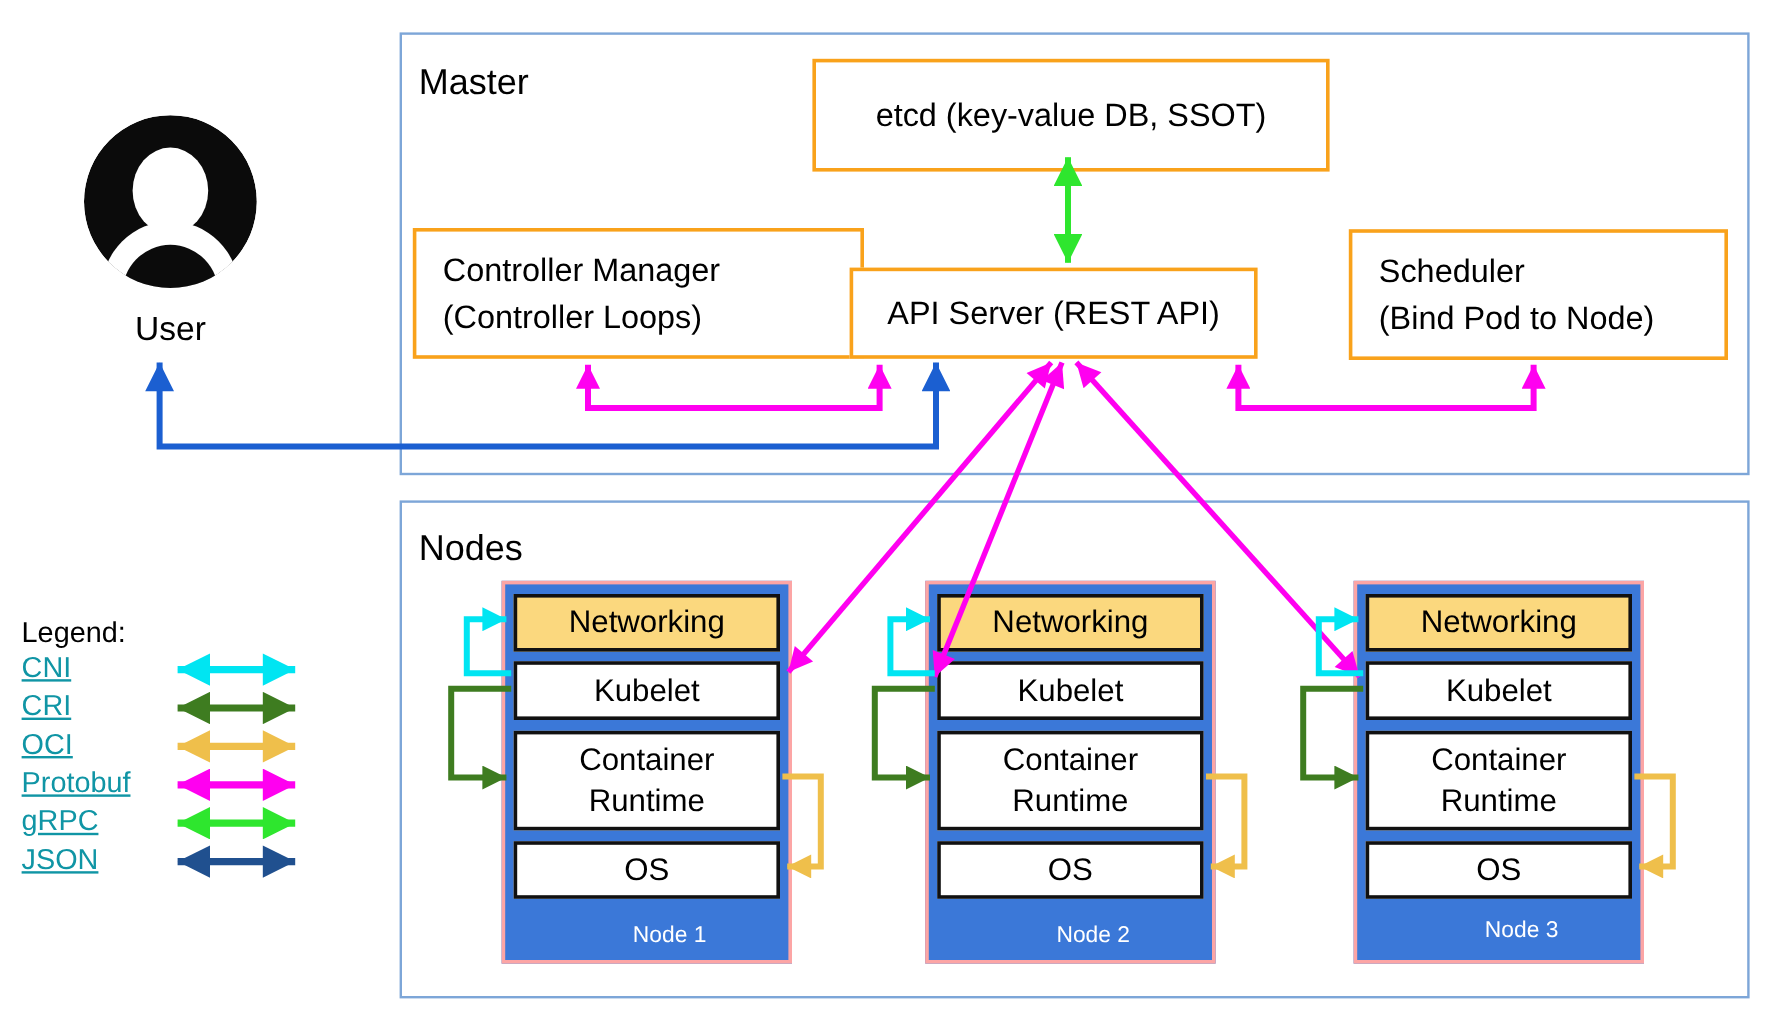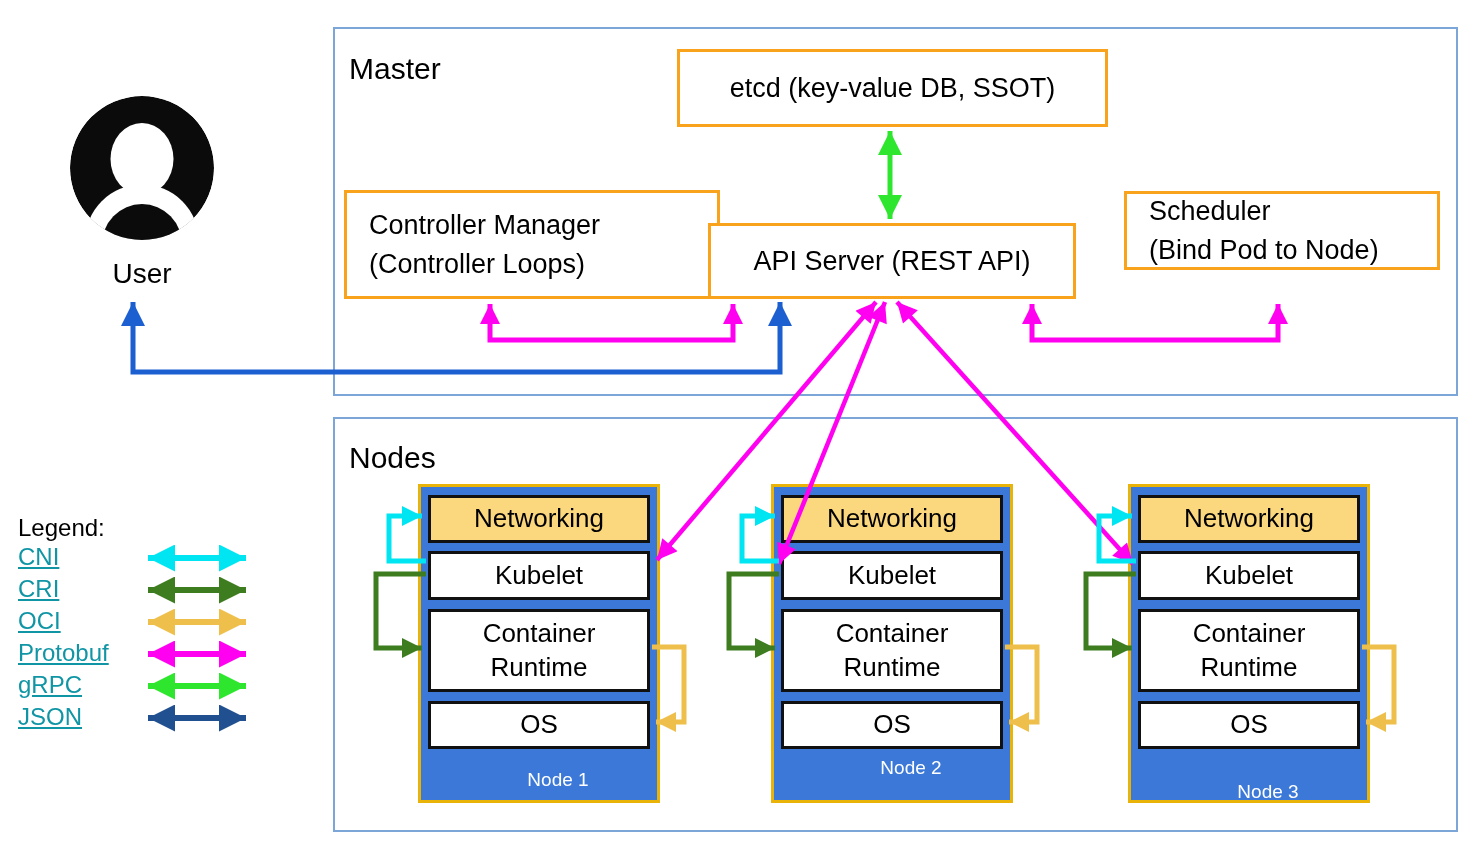--- a/index.html
+++ b/index.html
@@ -6,21 +6,21 @@
   .canvas{position:relative;width:1475px;height:852px;background:#ffffff;
           font-family:"Liberation Sans",sans-serif;overflow:hidden;color:#000;}
   .frame{position:absolute;border:2px solid #7DA6D8;background:transparent;}
   .frame-title{position:absolute;font-size:30px;color:#000;}
   .obox{position:absolute;border:3px solid #F9A21B;background:#fff;color:#000;
         font-size:27px;display:flex;align-items:center;justify-content:center;
         text-align:center;line-height:1.42;box-sizing:border-box;}
   .obox.leftalign{justify-content:flex-start;text-align:left;padding-left:22px;}
   .user-label{position:absolute;font-size:28px;color:#000;text-align:center;}
   .node-card{position:absolute;width:242px;height:319px;background:#3B78D8;
-             border:3px solid #eab308;box-sizing:border-box;}
+             border:3px solid #fca5a5;box-sizing:border-box;}
   .layer{position:absolute;left:7px;right:7px;background:#fff;border:3px solid #111;
          display:flex;align-items:center;justify-content:center;font-size:26px;
          line-height:1.3;text-align:center;color:#000;box-sizing:border-box;}
   .layer.networking{background:#FBD87E;}
   .node-name{position:absolute;left:0;right:0;text-align:center;color:#fff;font-size:19px;padding-left:38px;}
   .legend-title{position:absolute;font-size:24px;color:#000;}
   .legend-label{position:absolute;font-size:24px;text-decoration:underline;cursor:pointer;}
   #overlay{position:absolute;left:0;top:0;pointer-events:none;}
 </style>
 </head>
@@ -39,36 +39,36 @@
       <circle cx="50" cy="99" r="38" fill="#ffffff"></circle>
       <ellipse cx="50" cy="44" rx="21" ry="24" fill="#ffffff"></ellipse>
       <ellipse cx="50" cy="102" rx="27" ry="28" fill="#0b0b0b"></ellipse>
     </g>
   </svg>
   <div class="user-label" style="left:67px;top:258px;width:150px;">User</div>
 
   <div class="frame" style="left:333px;top:27px;width:1121px;height:365px;"></div>
   <div class="frame-title" style="left:349px;top:52px;">Master</div>
 
-  <div class="obox" style="left:677px;top:49px;width:431px;height:78px;">
+  <div class="obox" style="left:677px;top:49px;width:431px;height:94px;">
     <span>etcd (key-value DB, SSOT)</span>
   </div>
 
   <div class="obox leftalign" style="left:344px;top:190px;width:376px;height:109px;">
     <div>
       <span>Controller Manager</span><br>
       <span>(Controller Loops)</span>
     </div>
   </div>
 
-  <div class="obox" style="left:708px;top:223px;width:368px;height:76px;">
+  <div class="obox" style="left:708px;top:223px;width:340px;height:76px;">
     <span>API Server (REST API)</span>
   </div>
 
-  <div class="obox leftalign" style="left:1124px;top:191px;width:316px;height:79px;">
+  <div class="obox leftalign" style="left:1124px;top:191px;width:316px;height:109px;">
     <div>
       <span>Scheduler</span><br>
       <span>(Bind Pod to Node)</span>
     </div>
   </div>
 
   <div class="frame" style="left:333px;top:417px;width:1121px;height:411px;"></div>
   <div class="frame-title" style="left:349px;top:441px;">Nodes</div>
 
   <div id="nodes-host">
@@ -93,36 +93,36 @@
         </div>
         <div class="layer" style="top: 64px; height: 49px;">
           <span>Kubelet</span>
         </div>
         <div class="layer" style="top: 122px; height: 83px; padding: 0px 30px;">
           <span>Container Runtime</span>
         </div>
         <div class="layer" style="top: 214px; height: 48px;">
           <span>OS</span>
         </div>
-        <div class="node-name" style="top: 270px;">Node 2</div>
+        <div class="node-name" style="top: 282px;">Node 2</div>
       </div>
       <div class="node-card" style="left: 1128px; top: 484px;">
         <div class="layer networking" style="top: 8px; height: 48px;">
           <span>Networking</span>
         </div>
         <div class="layer" style="top: 64px; height: 49px;">
           <span>Kubelet</span>
         </div>
         <div class="layer" style="top: 122px; height: 83px; padding: 0px 30px;">
           <span>Container Runtime</span>
         </div>
         <div class="layer" style="top: 214px; height: 48px;">
           <span>OS</span>
         </div>
-        <div class="node-name" style="top: 294px;">Node 3</div>
+        <div class="node-name" style="top: 278px;">Node 3</div>
       </div>
     </div>
 
   <div class="legend-title" style="left:18px;top:514px;">Legend:</div>
   <div id="legend-host">
       <div class="legend-label" style="left: 18px; top: 543px; color: rgb(16, 149, 165);">CNI</div>
       <div class="legend-label" style="left: 18px; top: 575px; color: rgb(16, 149, 165);">CRI</div>
       <div class="legend-label" style="left: 18px; top: 607px; color: rgb(16, 149, 165);">OCI</div>
       <div class="legend-label" style="left: 18px; top: 639px; color: rgb(16, 149, 165);">Protobuf</div>
       <div class="legend-label" style="left: 18px; top: 671px; color: rgb(16, 149, 165);">gRPC</div>

